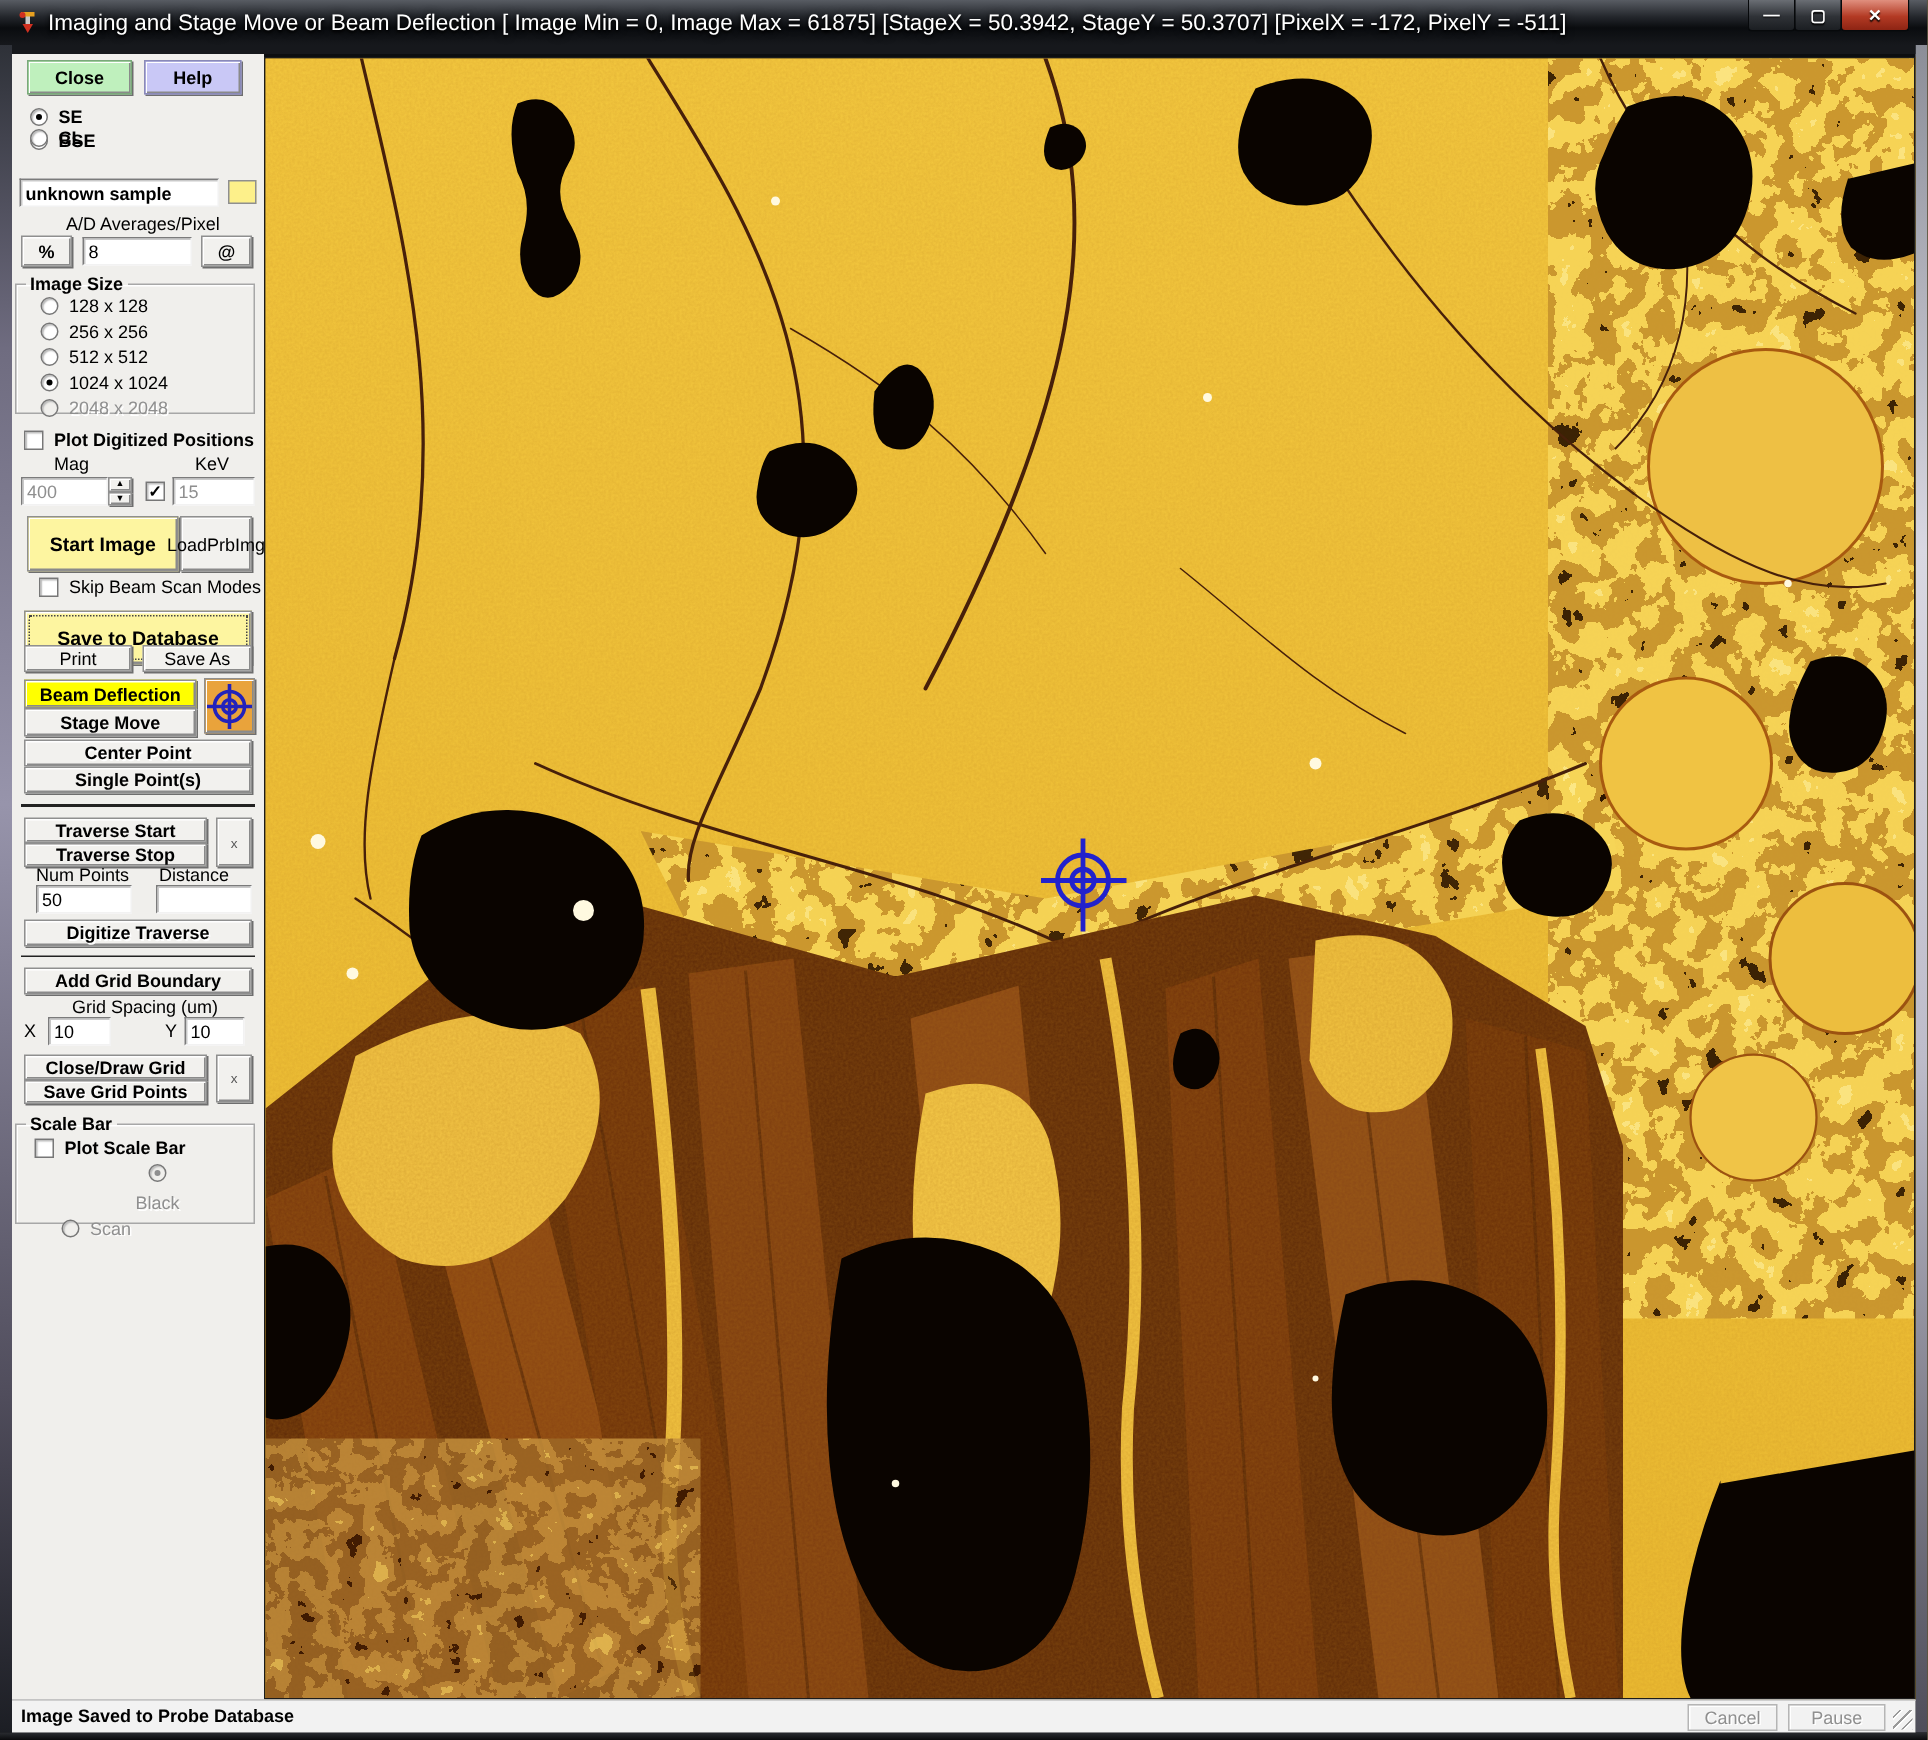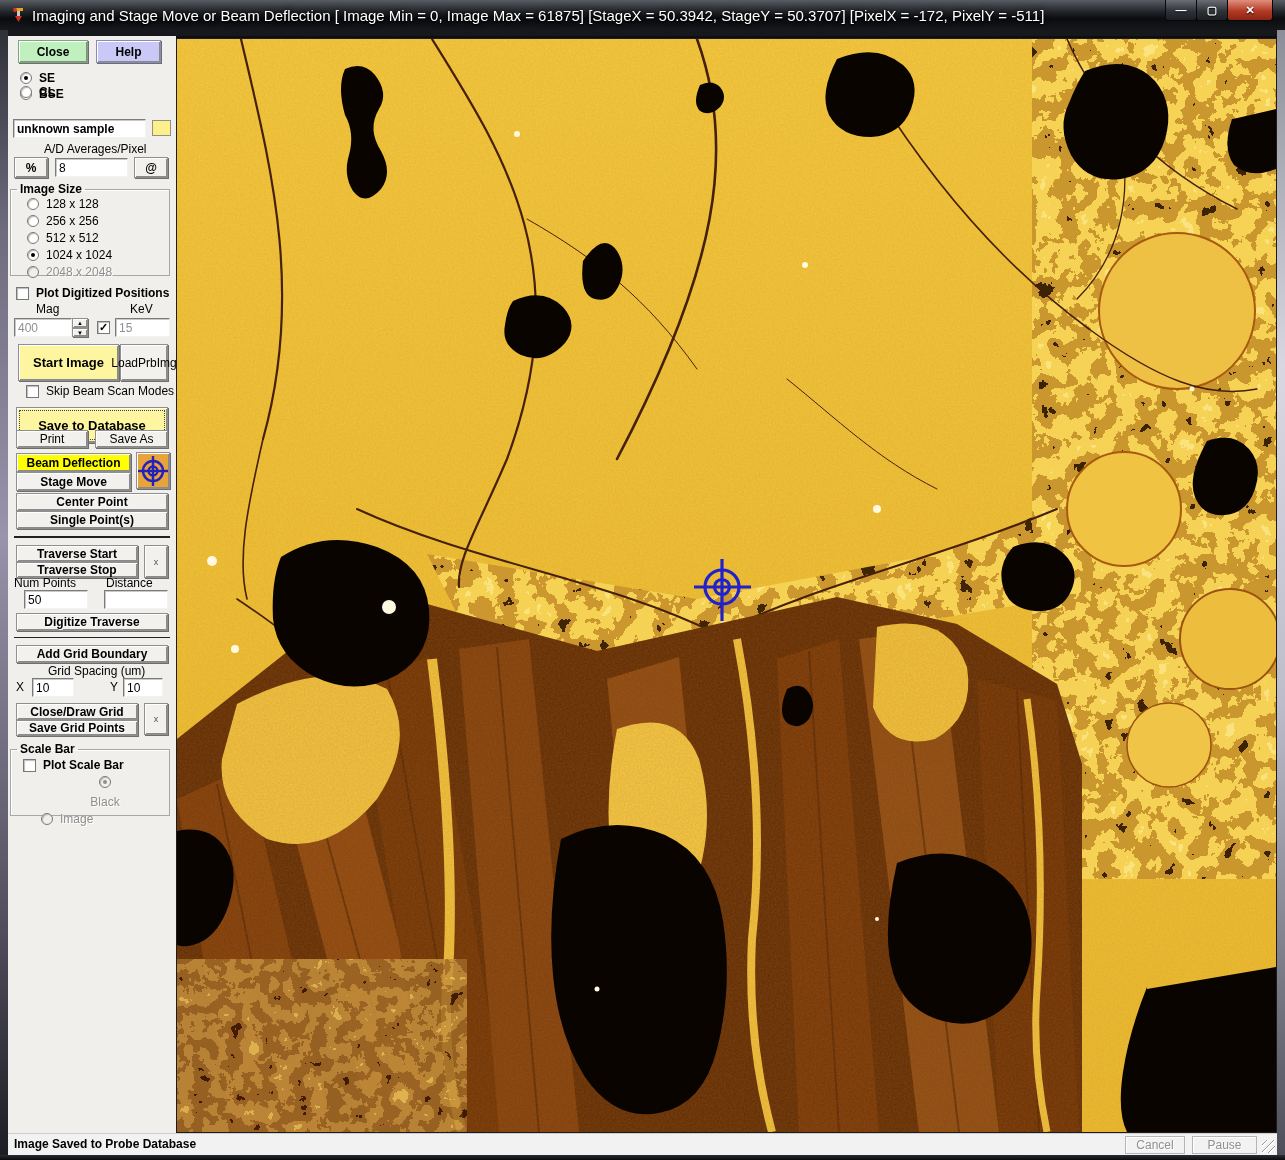--- a/index.html
+++ b/index.html
@@ -196,21 +196,21 @@
 
     <div class="btn b dis abs" style="left:8px;top:457px;width:152px;height:18px;">Center Point</div>
     <div class="btn b abs" style="left:8px;top:475px;width:152px;height:18px;">Single Point(s)</div>
 
     <div class="divider" style="left:6px;top:500px;width:156px;"></div>
 
     <div class="btn b abs" style="left:8px;top:509px;width:122px;height:17px;">Traverse Start</div>
     <div class="btn b abs" style="left:8px;top:526px;width:122px;height:16px;">Traverse Stop</div>
     <div class="btn abs" style="left:136px;top:509px;width:24px;height:33px;font-size:9px;color:#555;">x</div>
 
-    <div class="lbl abs" style="left:6px;top:540px;">Num Points</div>
+    <div class="lbl abs" style="left:16px;top:540px;">Num Points</div>
     <div class="lbl abs" style="left:98px;top:540px;">Distance</div>
     <input class="input abs" style="left: 16px; top: 554px; width: 64px; height: 19px;" value="50">
     <input class="input abs" style="left: 96px; top: 554px; width: 64px; height: 19px;" value="">
 
     <div class="btn b dis abs" style="left:8px;top:577px;width:152px;height:18px;">Digitize Traverse</div>
 
     <div class="divider" style="left:6px;top:601px;width:156px;height:1px;"></div>
 
     <div class="btn b abs" style="left:8px;top:609px;width:152px;height:18px;">Add Grid Boundary</div>
     <div class="lbl abs" style="left:40px;top:628px;">Grid Spacing (um)</div>
@@ -228,21 +228,21 @@
       <div class="ctl-row" style="margin:2px 0 0 12px;">
         <span class="checkbox"></span>
         <span class="lbl b">Plot Scale Bar</span>
       </div>
       <div class="ctl-row" style="margin:4px 0 0 30px;flex-direction:column;">
         <span class="radio disabled checked"></span>
         <span class="lbl dis">Black</span>
       </div>
       <div class="ctl-row" style="margin:3px 0 0 30px;">
         <span class="radio disabled"></span>
-        <span class="lbl dis">Image</span>
+        <span class="lbl dis">Scan</span>
       </div>
     </fieldset>
   </div>
 
   <div id="image-area">
     <svg width="1099" height="1093" viewBox="0 0 1099 1093" preserveAspectRatio="none">
       <defs>
         <linearGradient id="goldGrad" x1="0" y1="0" x2="0" y2="1">
           <stop offset="0" stop-color="#f5ca40"></stop>
           <stop offset="0.5" stop-color="#f0c238"></stop>

